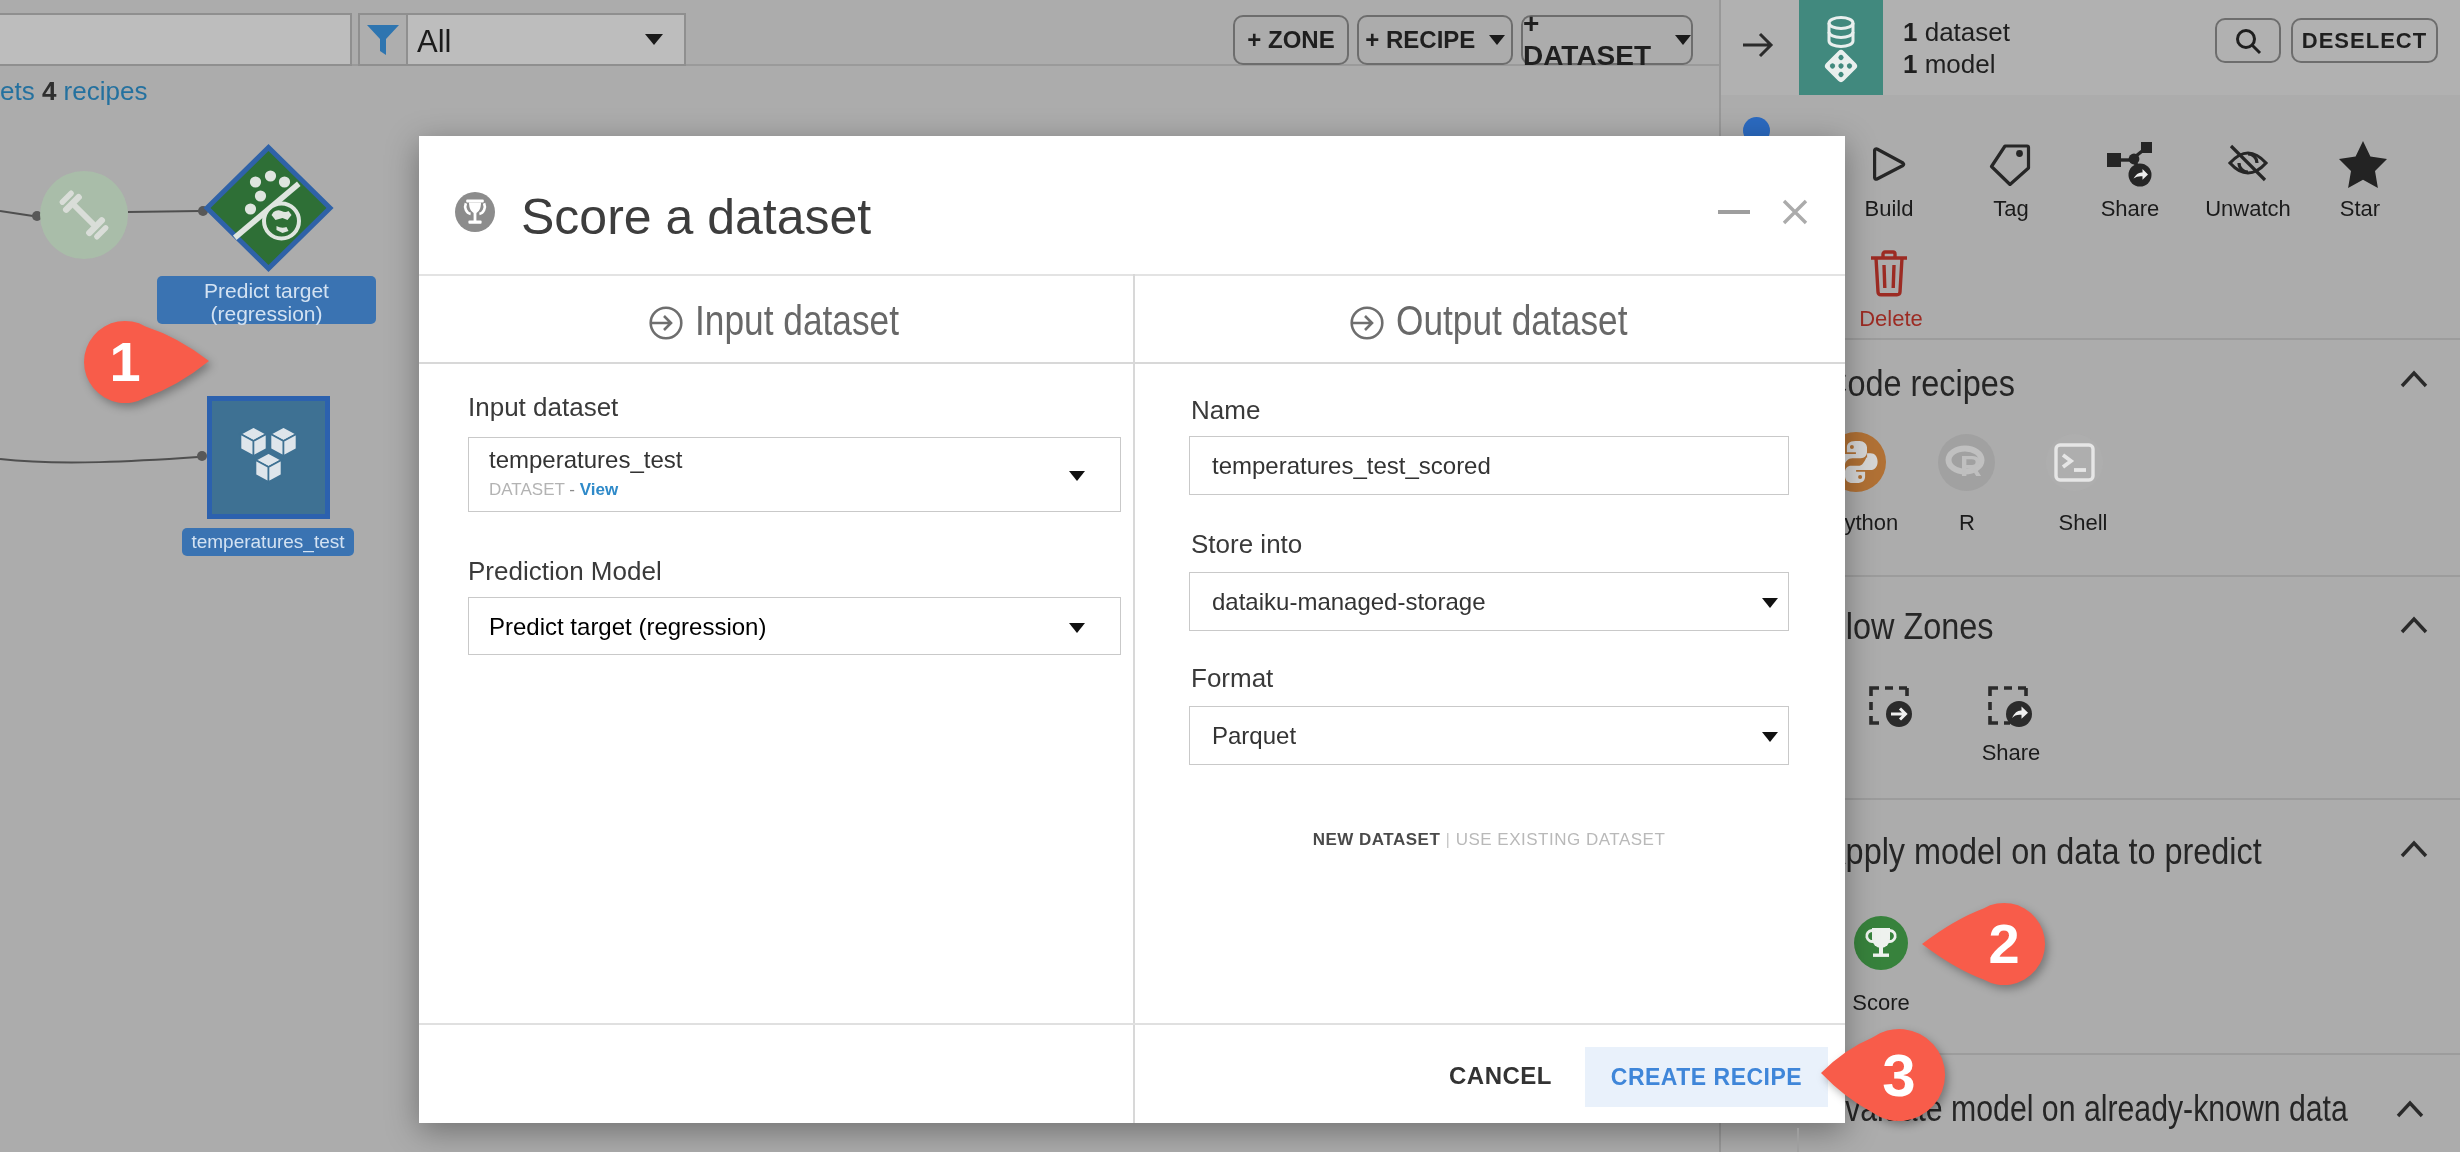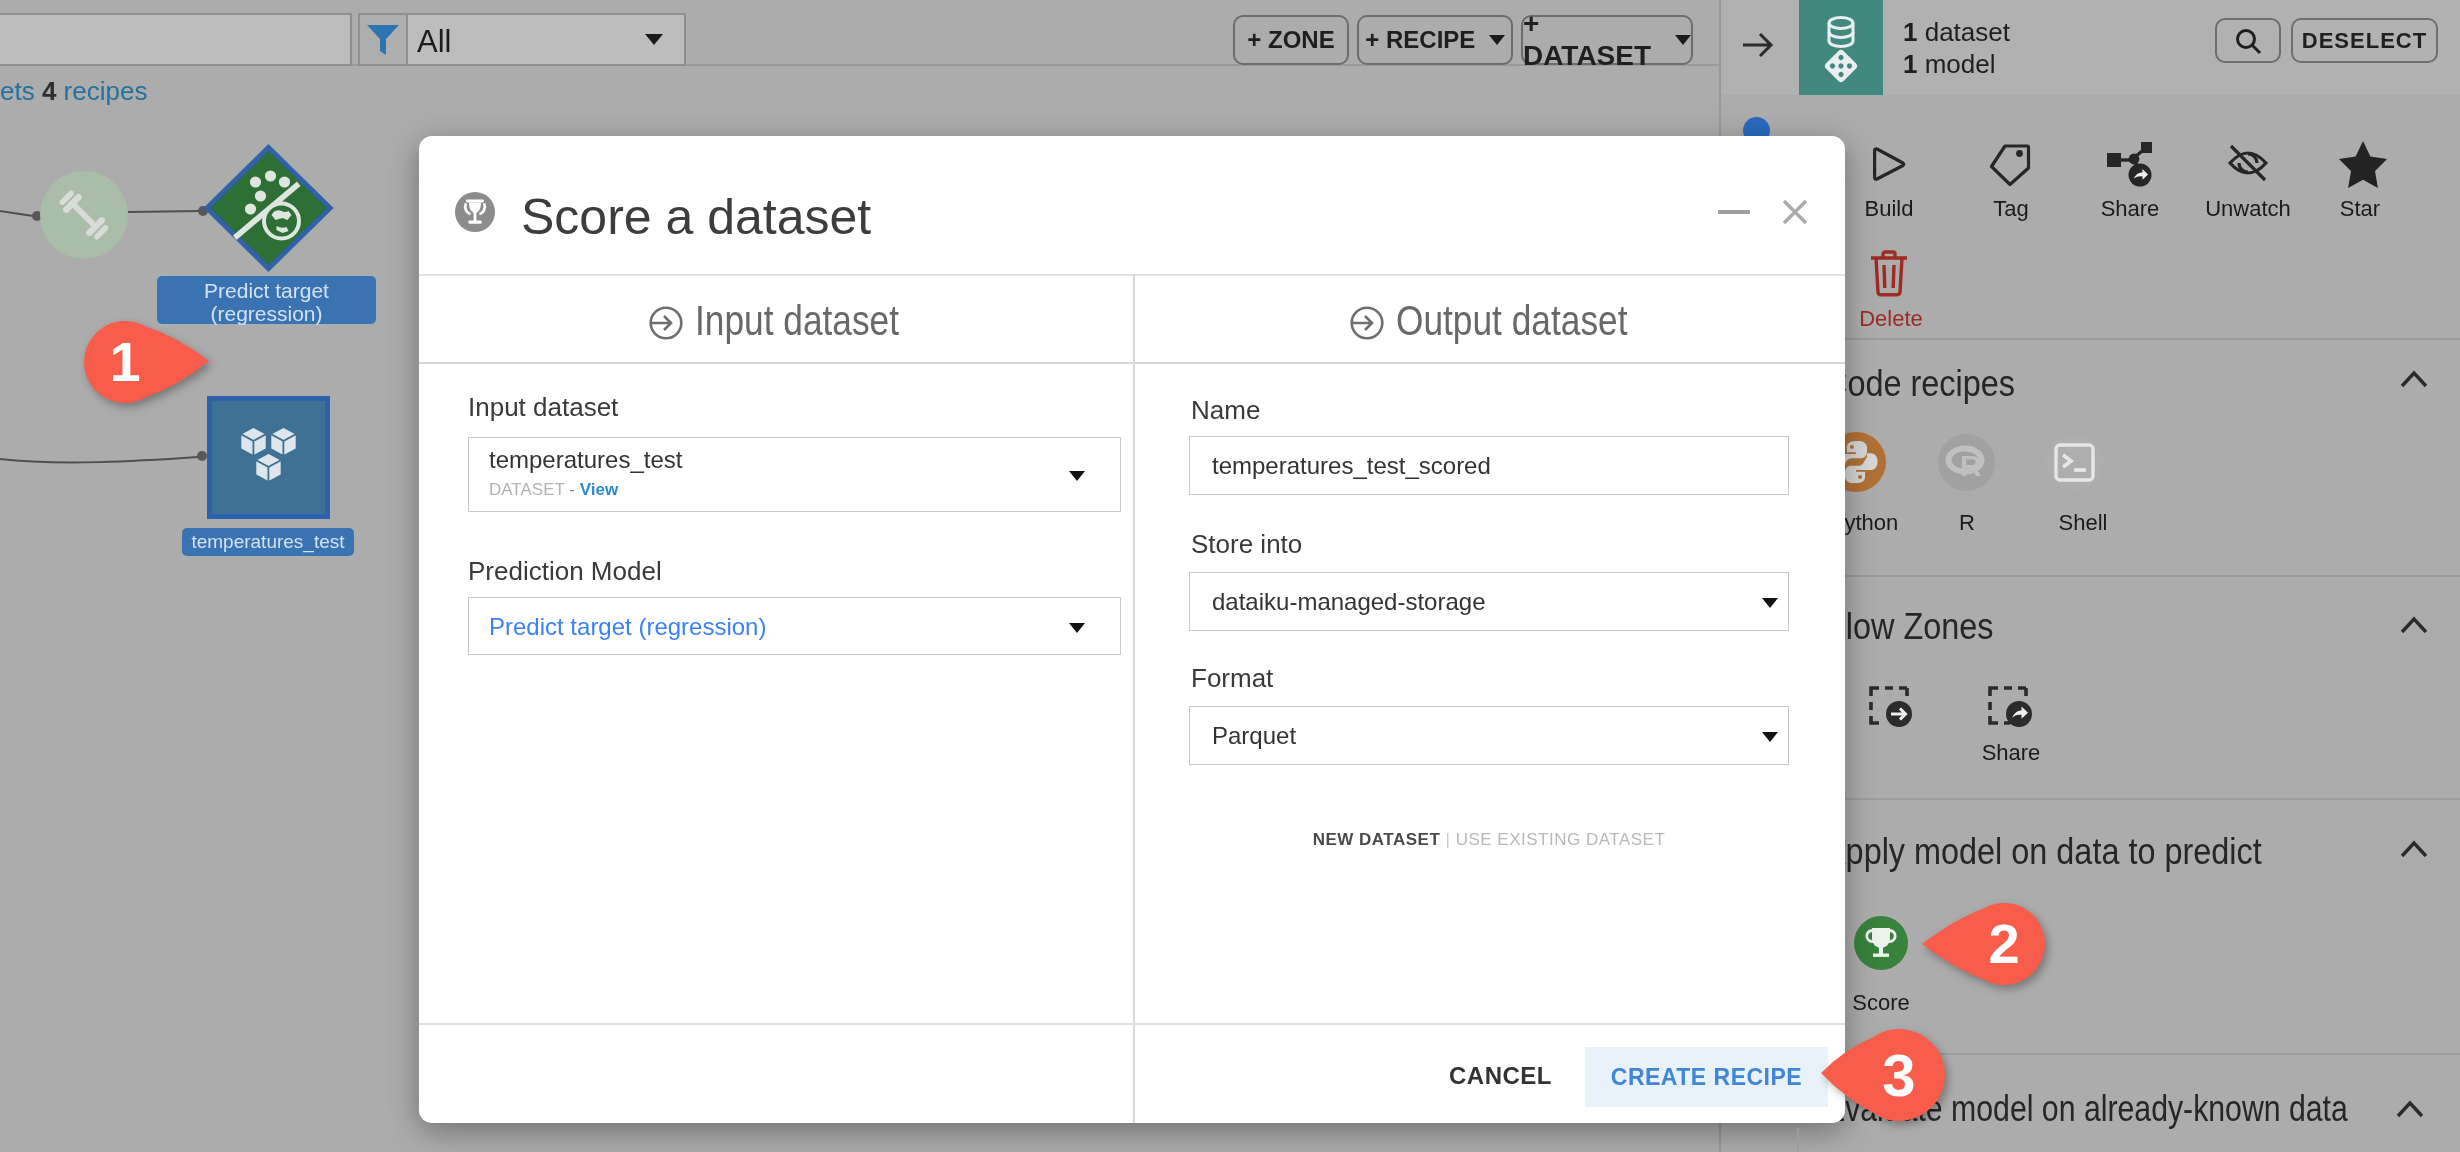--- a/index.html
+++ b/index.html
@@ -218,21 +218,21 @@
     <path d="M36,14.5 a5.5,5.5 0 1 1 -2.5,10.5"></path>
   </g>
 </svg>
 <div class="ilabel" style="left:1881px;top:990px">Score</div>
 <div class="sep" style="top:1053px"></div>
 <div class="shead" style="left:1825px;top:1088px;transform:scaleX(0.84)">Evaluate model on already-known data</div>
 <svg class="abs" style="left:2396px;top:1100px" width="28" height="18" viewBox="0 0 28 18">
     <path d="M2,16 L14,3 26,16" stroke="#2a2a2a" stroke-width="3.4" fill="none"></path>
   </svg>
 
-<div class="abs" style="left:419px;top:136px;width:1426px;height:987px;background:#ffffff;border-radius:13px;box-shadow:0 8px 30px rgba(0,0,0,0.35)">
+<div class="abs" style="left:419px;top:136px;width:1426px;height:987px;background:#ffffff;border-radius:0;box-shadow:0 8px 30px rgba(0,0,0,0.35)">
 
   <svg class="abs" style="left:36px;top:56px" width="40" height="40" viewBox="0 0 40 40">
     <circle cx="20" cy="20" r="20" fill="#8c8c8c"></circle>
     <g fill="#ffffff">
       <rect x="11.2" y="7.5" width="17.6" height="3" rx="1"></rect>
       <path d="M14,10.5 h12 c0,5.7 -2,9.6 -6,11.2 c-4,-1.6 -6,-5.5 -6,-11.2 z"></path>
       <rect x="18.6" y="21" width="2.8" height="8"></rect>
       <rect x="13.4" y="28.6" width="13.2" height="3.2" rx="1"></rect>
     </g>
     <g stroke="#ffffff" stroke-width="2.7" fill="none">
@@ -261,21 +261,21 @@
   <div class="abs" style="left:977px;top:161px;font-size:42px;color:#686868;transform:scaleX(0.84);transform-origin:left top">Output dataset</div>
 
   <div class="abs" style="left:49px;top:256px;font-size:26px;color:#3a3a3a">Input dataset</div>
   <div class="abs" style="left:49px;top:301px;width:653px;height:75px;border:1.5px solid #c9c9c9;box-sizing:border-box">
     <div class="abs" style="left:20px;top:8px;font-size:24px;color:#333333">temperatures_test</div>
     <div class="abs" style="left:20px;top:42px;font-size:17px;color:#b3b3b3">DATASET <span style="color:#8b8b8b">-</span> <span style="color:#2f8ac9;font-weight:bold">View</span></div>
     <div class="abs caret" style="left:600px;top:33px;border-left-width:8px;border-right-width:8px;border-top-width:10px;border-top-color:#111"></div>
   </div>
   <div class="abs" style="left:49px;top:420px;font-size:26px;color:#3a3a3a">Prediction Model</div>
   <div class="abs" style="left:49px;top:461px;width:653px;height:58px;border:1.5px solid #c9c9c9;box-sizing:border-box">
-    <div class="abs" style="left:20px;top:15px;font-size:24px;color:#3b82f6">Predict target (regression)</div>
+    <div class="abs" style="left:20px;top:15px;font-size:24px;color:#000000">Predict target (regression)</div>
     <div class="abs caret" style="left:600px;top:25px;border-left-width:8px;border-right-width:8px;border-top-width:10px;border-top-color:#111"></div>
   </div>
 
   <div class="abs" style="left:772px;top:259px;font-size:26px;color:#3a3a3a">Name</div>
   <div class="abs" style="left:770px;top:300px;width:600px;height:59px;border:1.5px solid #c9c9c9;box-sizing:border-box">
     <div class="abs" style="left:22px;top:15px;font-size:24px;color:#333333">temperatures_test_scored</div>
   </div>
   <div class="abs" style="left:772px;top:393px;font-size:26px;color:#3a3a3a">Store into</div>
   <div class="abs" style="left:770px;top:436px;width:600px;height:59px;border:1.5px solid #c9c9c9;box-sizing:border-box">
     <div class="abs" style="left:22px;top:15px;font-size:24px;color:#333333">dataiku-managed-storage</div>

